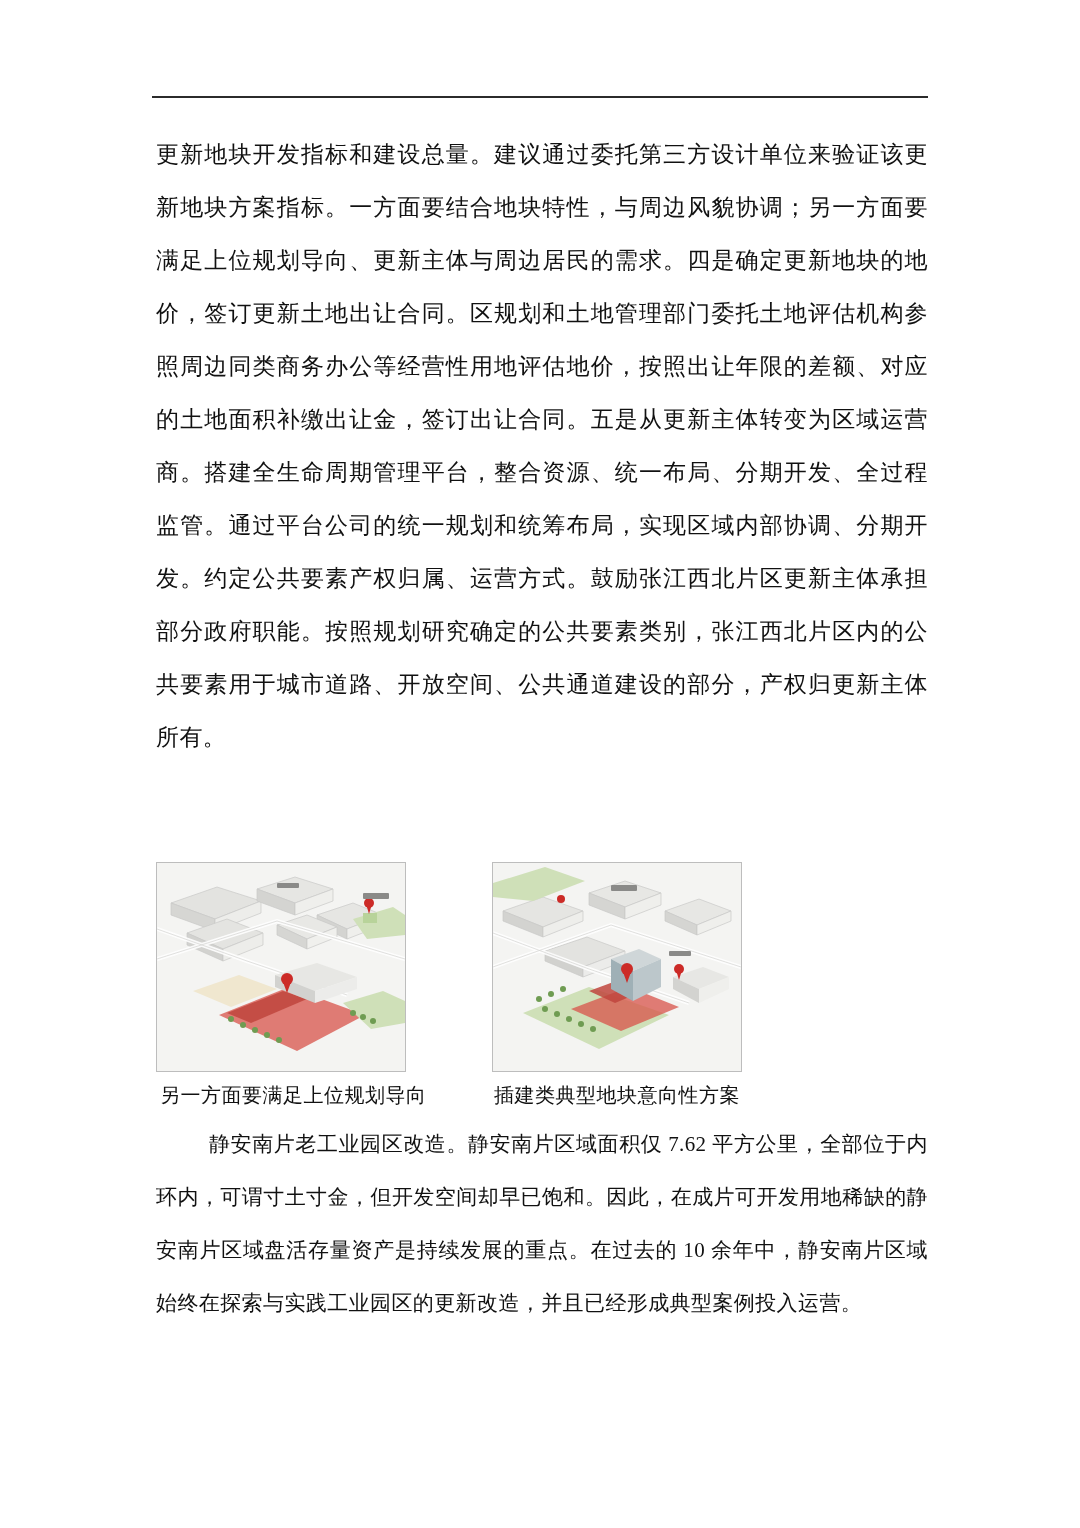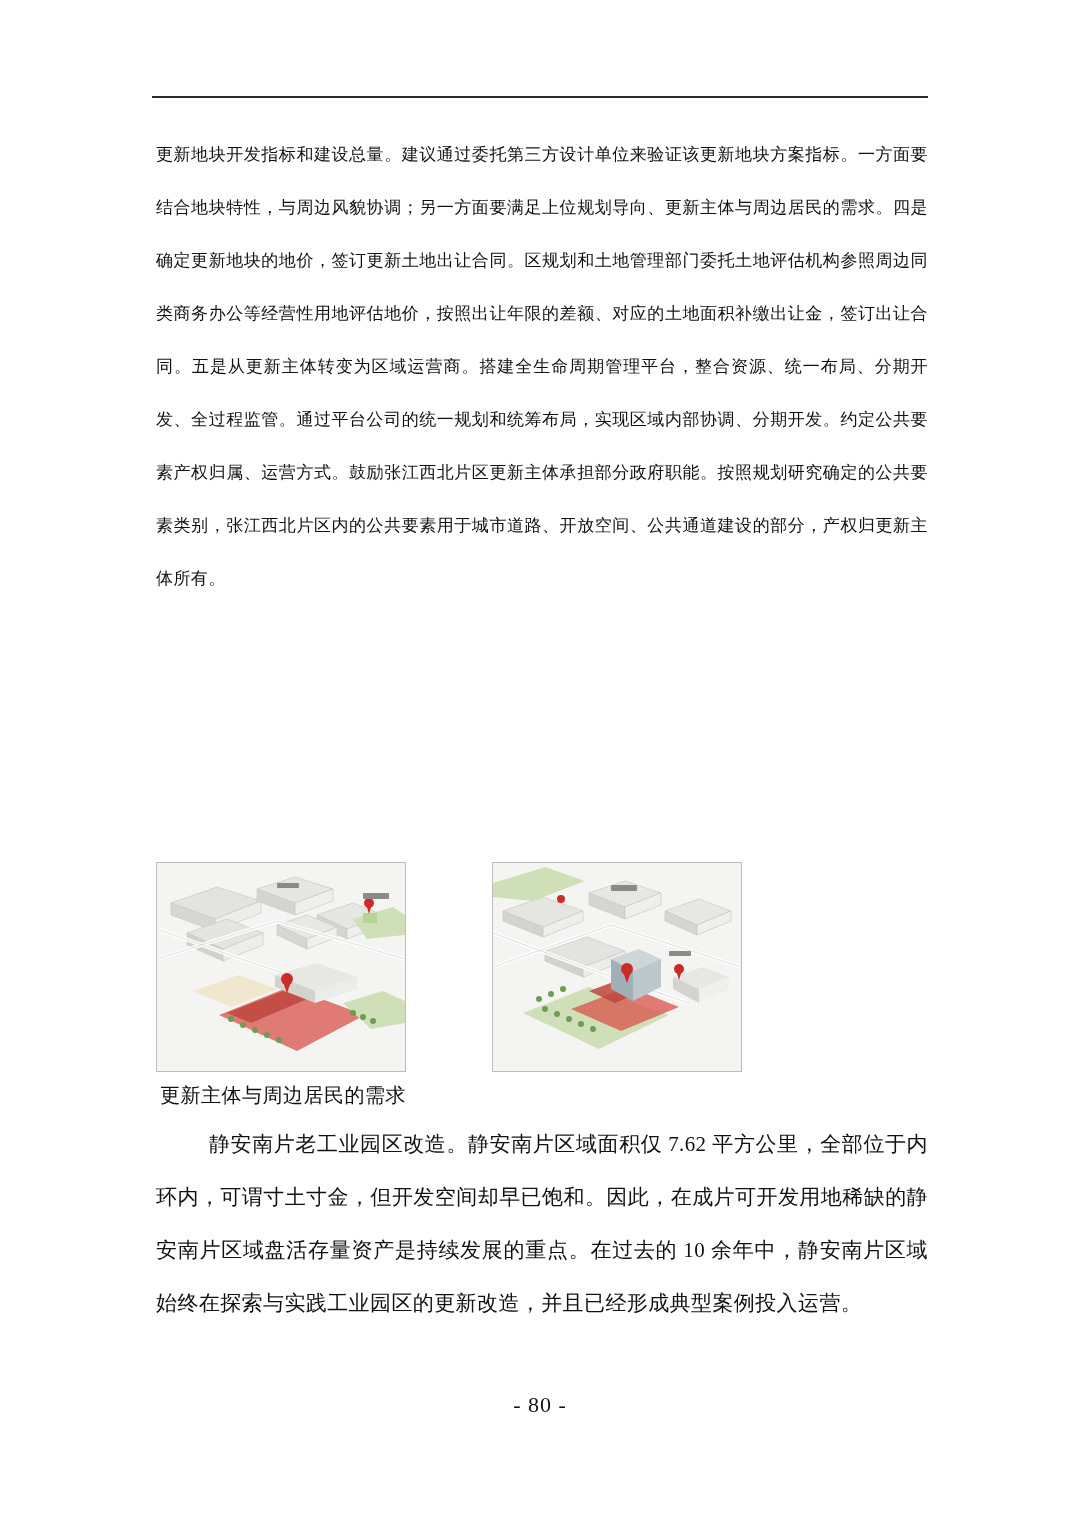--- a/index.html
+++ b/index.html
@@ -29,21 +29,21 @@
     top: 96px;
     width: 776px;
     height: 0;
     border-top: 2px solid #2b2b2b;
   }
   .body-text {
     position: absolute;
     left: 156px;
     top: 128px;
     width: 772px;
-    font-size: 17px;
+    font-size: 23px;
     line-height: 53px;
     text-align: justify;
     text-justify: inter-ideograph;
     letter-spacing: 0.4px;
     color: #111111;
   }
   .body-text p {
     margin: 0;
   }
   .indent {
@@ -181,21 +181,21 @@
             <circle cx="212" cy="40" r="5" fill="#cc2b27"></circle>
             <path d="M212,51 L209,41 L215,41 Z" fill="#cc2b27"></path>
           </g>
 
           <g fill="#8a8a88">
             <rect x="206" y="30" width="26" height="6" rx="1"></rect>
             <rect x="120" y="20" width="22" height="5" rx="1"></rect>
           </g>
         </svg>
       </div>
-      <div class="fig-caption left-shift">更新主体与周边居民的需求</div>
+      <div class="fig-caption left-shift">另一方面要满足上位规划导向</div>
     </div>
 
     <div class="figure">
       <div class="fig-frame">
         <svg width="248" height="208" viewBox="0 0 248 208" xmlns="http://www.w3.org/2000/svg">
           <rect x="0" y="0" width="248" height="208" fill="#f4f4f2"></rect>
 
           <g stroke="#c9c9c7" stroke-width="0.7">
             <polygon points="10,48 50,34 90,48 50,64" fill="#e5e5e2"></polygon>
             <polygon points="10,48 10,58 50,74 50,64" fill="#d3d3d0"></polygon>
@@ -252,23 +252,23 @@
             <path d="M186,117 L183,107 L189,107 Z" fill="#cc2b27"></path>
             <circle cx="68" cy="36" r="4" fill="#cc2b27"></circle>
           </g>
 
           <g fill="#8a8a88">
             <rect x="118" y="22" width="26" height="6" rx="1"></rect>
             <rect x="176" y="88" width="22" height="5" rx="1"></rect>
           </g>
         </svg>
       </div>
+      <div class="fig-caption">插建类典型地块意向性方案</div>
     </div>
 
   </div>
 
   <div class="lower-text">
     <p class="indent">静安南片老工业园区改造。静安南片区域面积仅 7.62 平方公里，全部位于内环内，可谓寸土寸金，但开发空间却早已饱和。因此，在成片可开发用地稀缺的静安南片区域盘活存量资产是持续发展的重点。在过去的 10 余年中，静安南片区域始终在探索与实践工业园区的更新改造，并且已经形成典型案例投入运营。</p>
   </div>
 
-  <div class="page-number">- 80 -</div>
 
 </div>
 
 </body></html>

